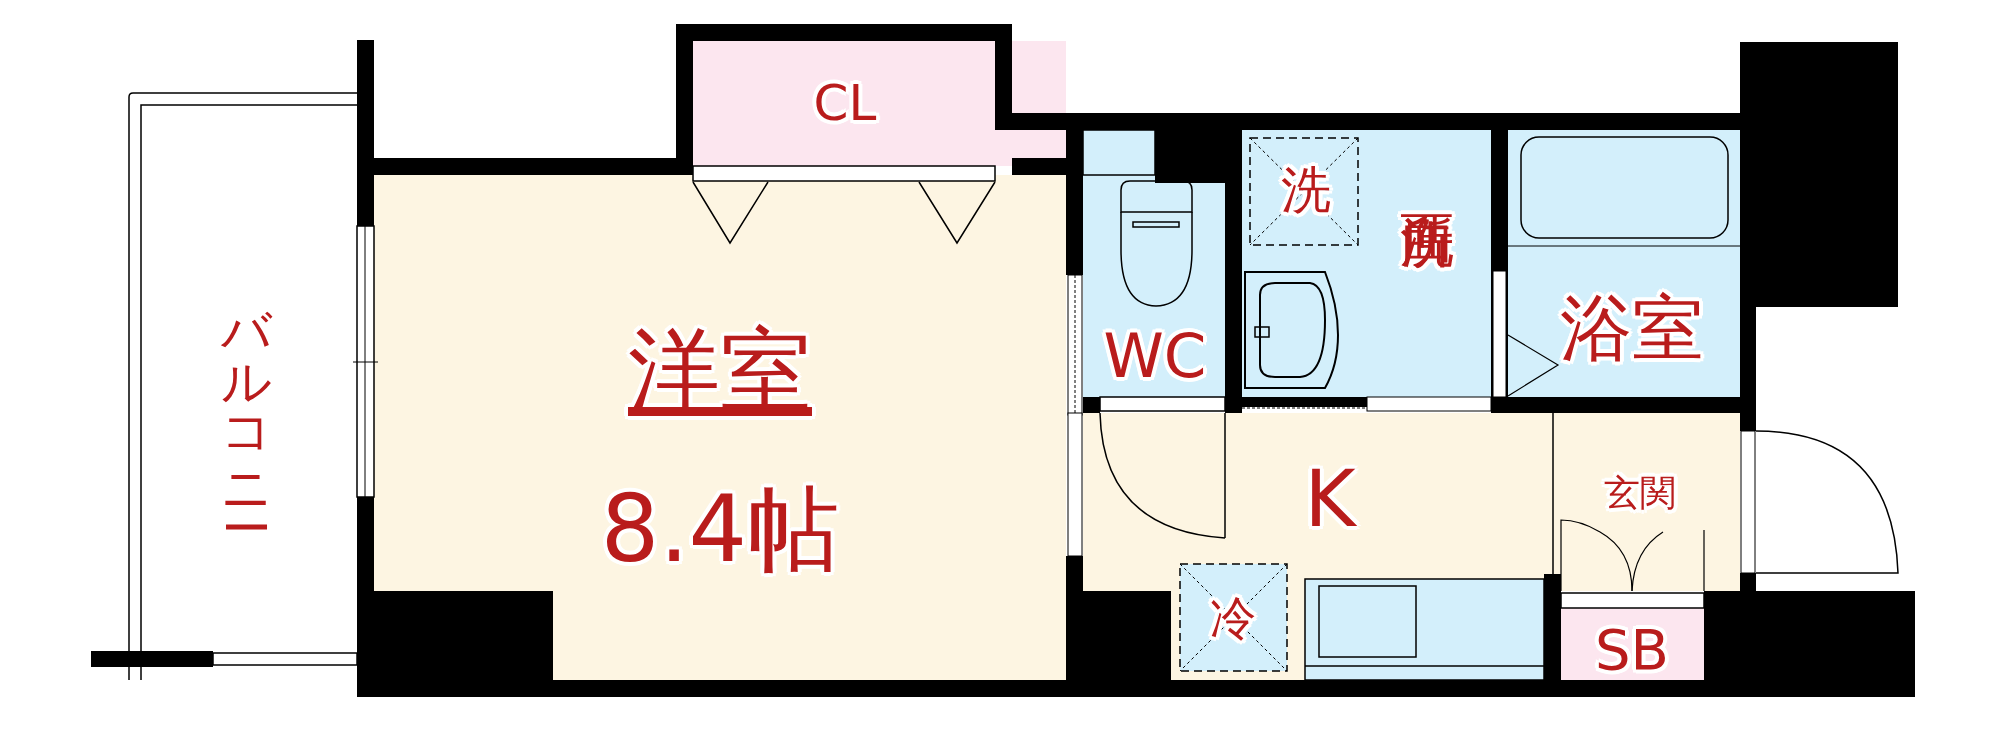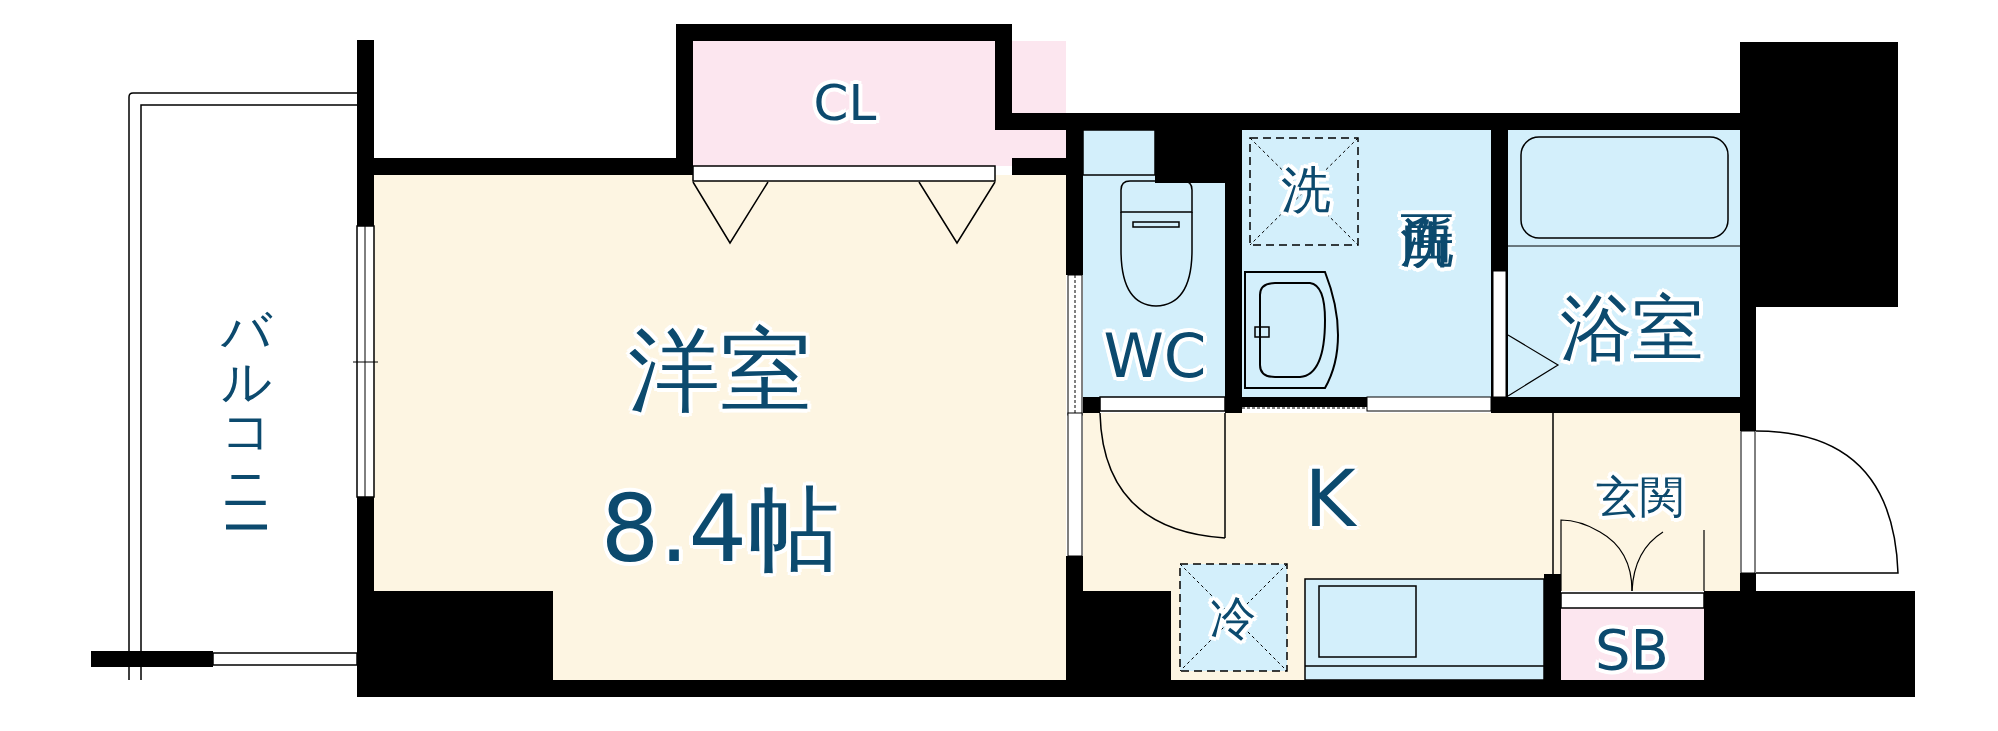--- a/index.html
+++ b/index.html
@@ -1,18 +1,18 @@
 <!DOCTYPE html>
 <html><head>
 <meta charset="utf-8">
 <style>
   html,body{margin:0;padding:0;background:#fff;}
   body{width:1998px;height:731px;position:relative;overflow:hidden;font-family:"DejaVu Sans","Liberation Sans",sans-serif;}
   #plan{position:absolute;left:0;top:0;}
-  .lbl{position:absolute;color:#0c4a6e;font-family:"DejaVu Sans","Liberation Sans",sans-serif;
+  .lbl{position:absolute;color:#b91c1c;font-family:"DejaVu Sans","Liberation Sans",sans-serif;
        text-shadow:-3px -3px 0 #fff,3px -3px 0 #fff,-3px 3px 0 #fff,3px 3px 0 #fff,0 4px 0 #fff,0 -4px 0 #fff,4px 0 0 #fff,-4px 0 0 #fff;
        line-height:1;white-space:nowrap;text-align:center;}
   .vert{writing-mode:vertical-rl;text-orientation:upright;letter-spacing:0px;}
 </style>
 </head>
 <body>
 
 <svg id="plan" width="1998" height="731" viewBox="0 0 1998 731" xmlns="http://www.w3.org/2000/svg">
 
   <g>
@@ -116,23 +116,23 @@
     <path d="M1600 532 Q1632 550 1632 591" stroke-width="1.2"></path>
     <path d="M1663 532 Q1634 550 1632 591" stroke-width="1.2"></path>
     <path d="M1704 591 V530 " stroke-width="1.2"></path>
     <rect x="1561" y="593" width="143" height="15" fill="#fff" stroke-width="1.5"></rect>
     <rect x="1741" y="431" width="14" height="142" fill="#fff" stroke-width="1"></rect>
     <path d="M1756 431 Q1893 431 1898 573 H1756" stroke-width="1.5"></path>
   </g>
 </svg>
 
 <div class="lbl vert" style="left:222px;top:275px;font-size:50px;">バルコニー</div>
-<div class="lbl" style="left:600px;top:325px;width:240px;font-size:92px;">洋室</div>
+<div class="lbl" style="left:600px;top:325px;width:240px;font-size:92px;text-decoration:underline;">洋室</div>
 <div class="lbl" style="left:580px;top:440px;width:280px;font-size:92px;margin-top:44px;">8.4帖</div>
 <div class="lbl" style="left:790px;top:78px;width:110px;font-size:50px;">CL</div>
 <div class="lbl" style="left:1100px;top:325px;width:110px;font-size:61px;">WC</div>
 <div class="lbl" style="left:1276px;top:165px;width:60px;font-size:50px;">洗</div>
 <div class="lbl vert" style="left:1400px;top:172px;font-size:54px;">洗面所</div>
 <div class="lbl" style="left:1560px;top:292px;width:130px;font-size:72px;">浴室</div>
 <div class="lbl" style="left:1290px;top:460px;width:80px;font-size:78px;">K</div>
 <div class="lbl" style="left:1203px;top:595px;width:60px;font-size:46px;">冷</div>
-<div class="lbl" style="left:1580px;top:475px;width:120px;font-size:44px;">玄関</div>
+<div class="lbl" style="left:1580px;top:475px;width:120px;font-size:36px;">玄関</div>
 <div class="lbl" style="left:1582px;top:622px;width:100px;font-size:56px;">SB</div>
 
 </body></html>

